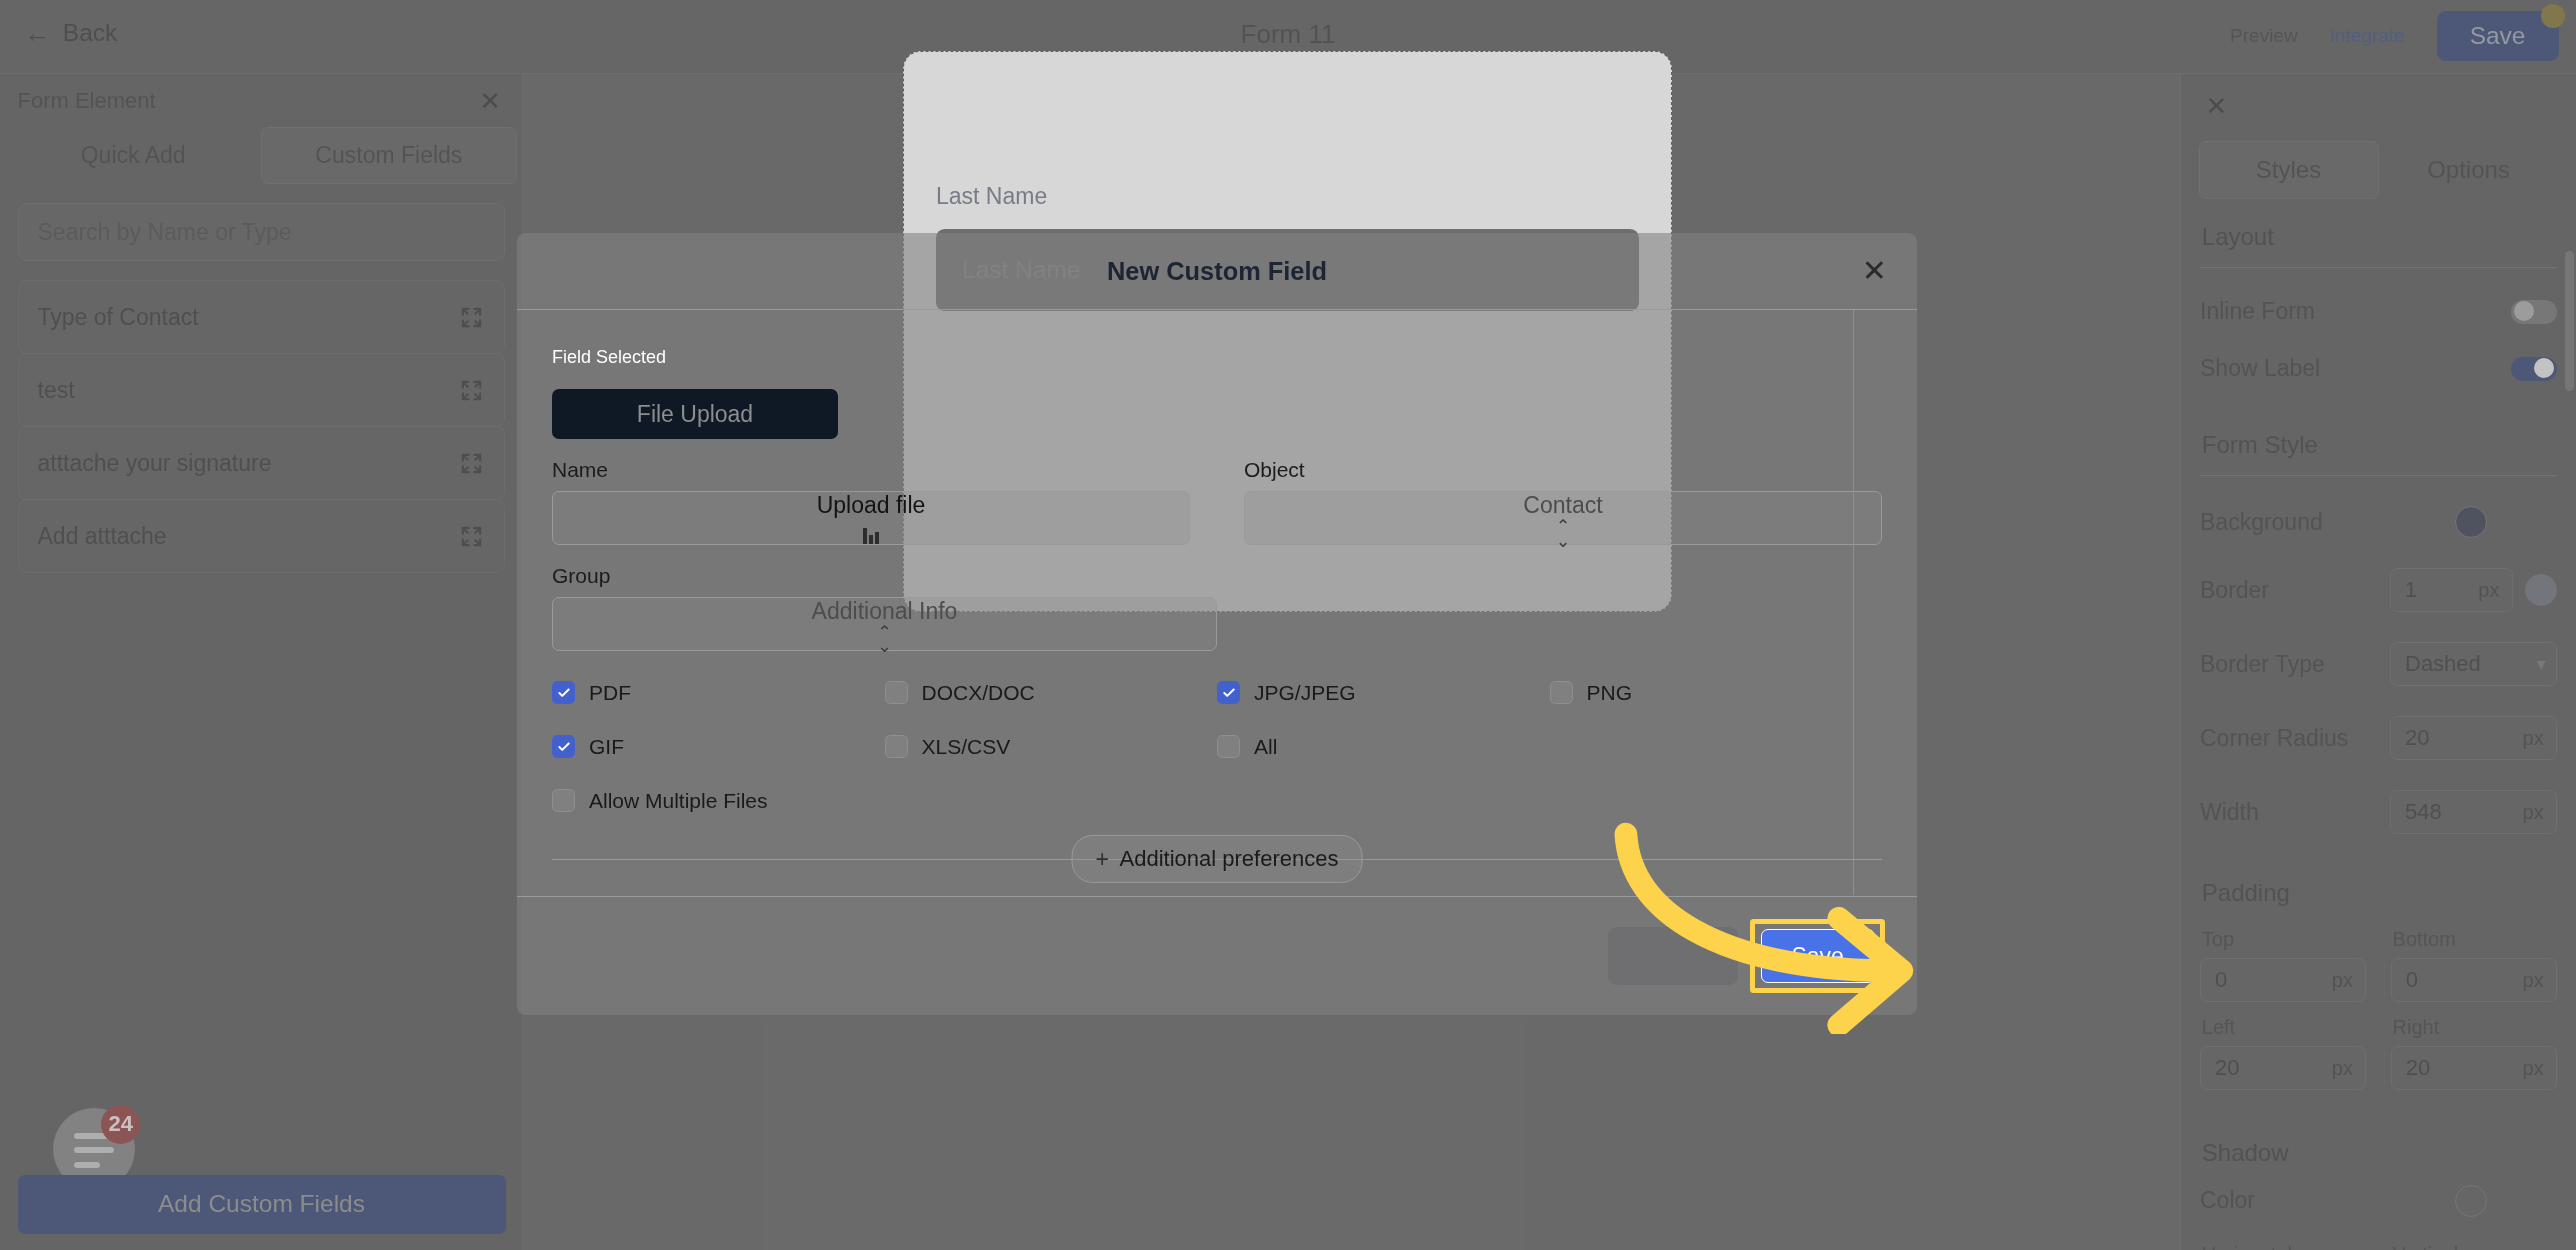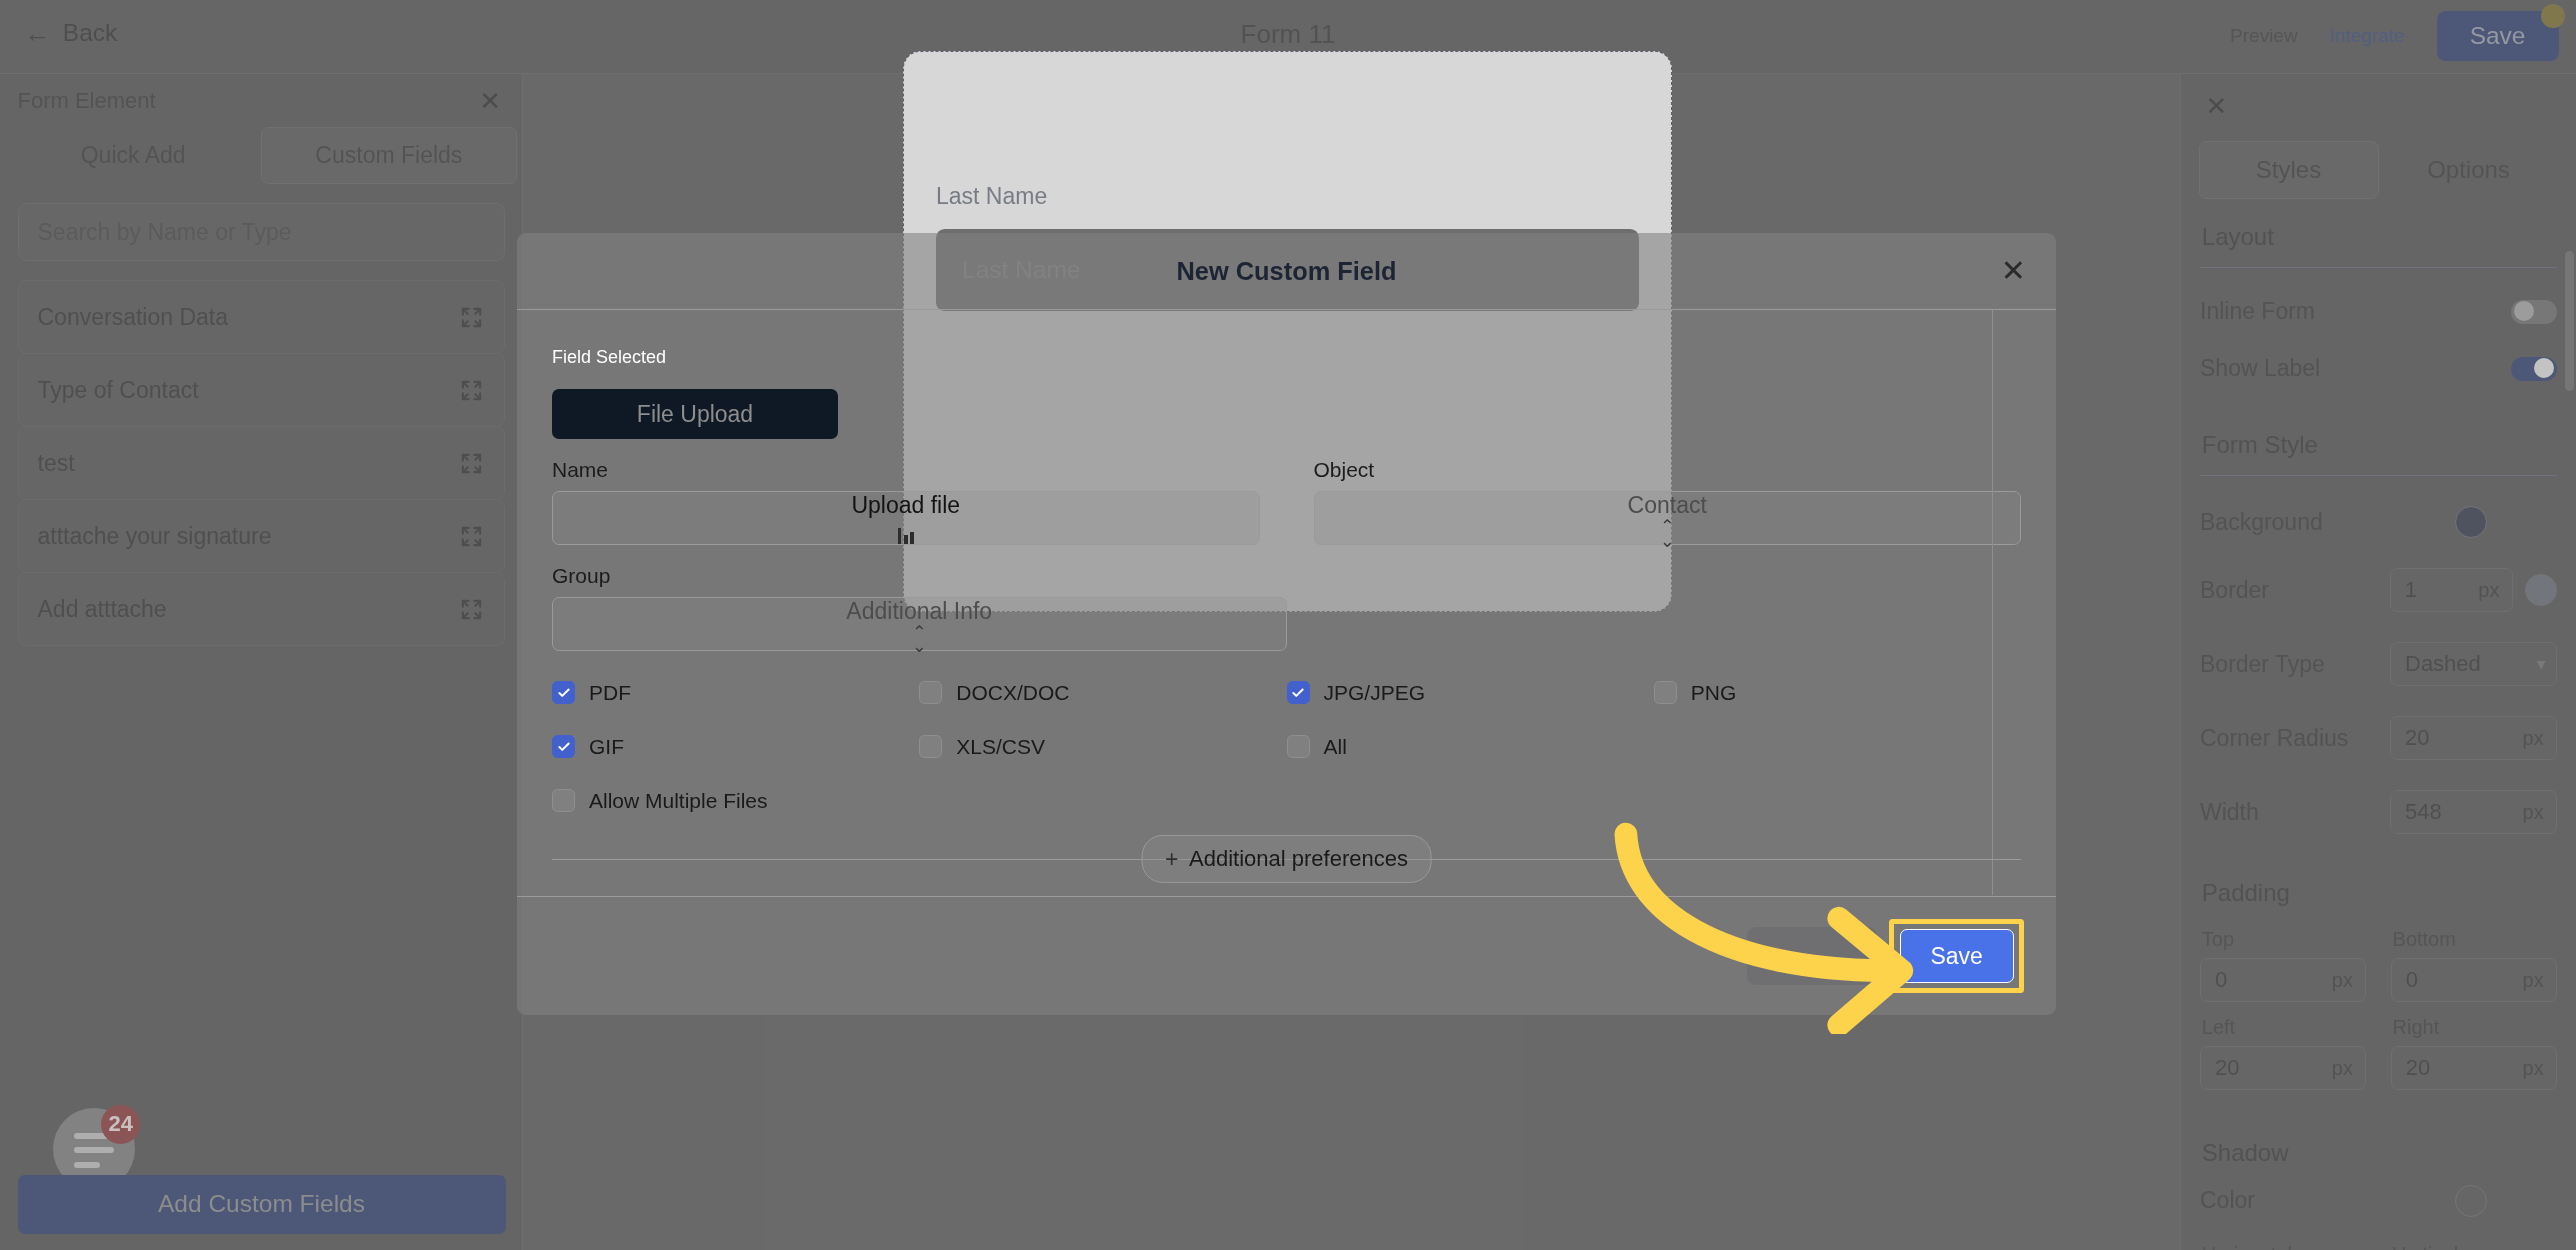--- a/index.html
+++ b/index.html
@@ -174,21 +174,21 @@
   .rp-scrollbar {
     position: absolute; right: 1.8px; top: 177px;
     width: 8.8px; height: 973px; background: transparent;
   }
   .rp-scrollbar .thumb { width: 8.8px; height: 140px; border-radius: 5.3px; background: #585858; }
 
   
   .overlay { position: absolute; inset: 0; background: rgba(160,160,160,0.42); }
   .modal {
     position: absolute; left: 517px; top: 233px;
-    width: 1539px; height: 782px;
+    width: 1400px; height: 782px;
     background: rgba(130,130,130,0.58);
     border-radius: 8.8px;
     overflow: hidden;
   }
   .modal-head {
     position: relative; height: 77px;
     display: flex; align-items: center; justify-content: center;
     border-bottom: 0.9px solid #9a9a9a;
   }
   .modal-title { font-size: 25.4px; color: #1d2433; font-weight: bold; }
@@ -298,35 +298,20 @@
         <span class="sb-close">✕</span>
       </div>
       <div class="sb-tabs">
         <div class="sb-tab">Quick Add</div>
         <div class="sb-tab active">Custom Fields</div>
       </div>
       <div class="sb-search">
         <span>Search by Name or Type</span>
       </div>
       <div class="sb-list">
-        <div class="sb-item">
-          <span class="sb-item-label">Conversation Data</span>
-          <span class="expand-ic">
-            <svg width="23" height="23" viewBox="0 0 24 24" fill="none" stroke="#141414" stroke-width="2.2" stroke-linecap="round" stroke-linejoin="round">
-                <polyline points="9 3 3 3 3 9"></polyline>
-                <polyline points="15 3 21 3 21 9"></polyline>
-                <polyline points="9 21 3 21 3 15"></polyline>
-                <polyline points="15 21 21 21 21 15"></polyline>
-                <line x1="3" y1="3" x2="8" y2="8"></line>
-                <line x1="21" y1="3" x2="16" y2="8"></line>
-                <line x1="3" y1="21" x2="8" y2="16"></line>
-                <line x1="21" y1="21" x2="16" y2="16"></line>
-              </svg>
-          </span>
-        </div>
         <div class="sb-item">
           <span class="sb-item-label">Type of Contact</span>
           <span class="expand-ic">
             <svg width="23" height="23" viewBox="0 0 24 24" fill="none" stroke="#141414" stroke-width="2.2" stroke-linecap="round" stroke-linejoin="round">
                 <polyline points="9 3 3 3 3 9"></polyline>
                 <polyline points="15 3 21 3 21 9"></polyline>
                 <polyline points="9 21 3 21 3 15"></polyline>
                 <polyline points="15 21 21 21 21 15"></polyline>
                 <line x1="3" y1="3" x2="8" y2="8"></line>
                 <line x1="21" y1="3" x2="16" y2="8"></line>

